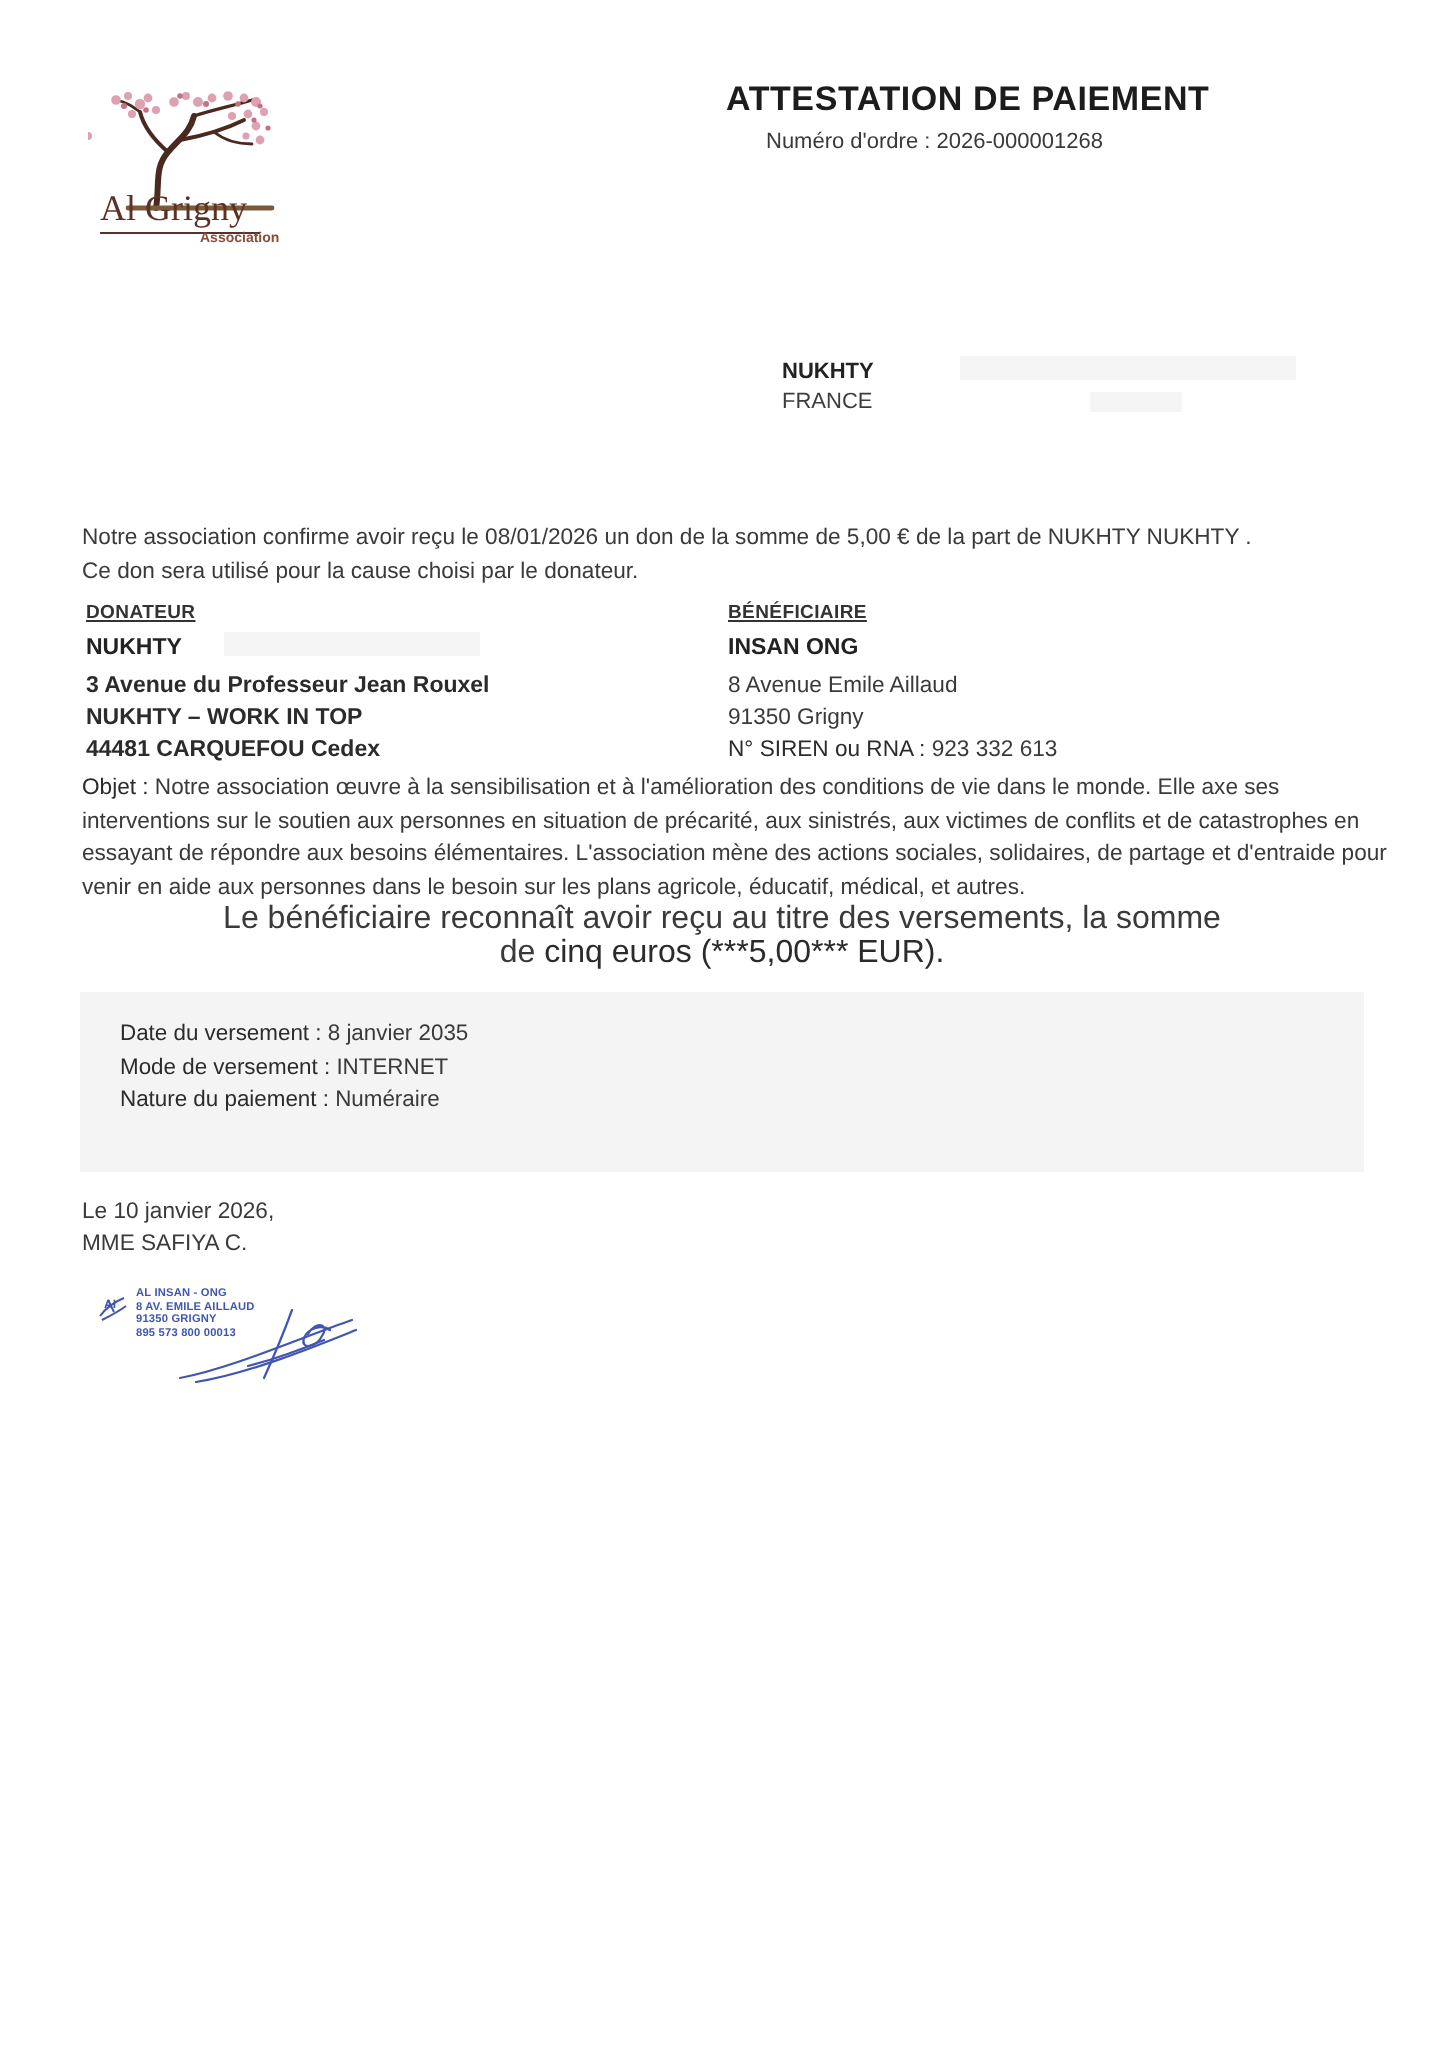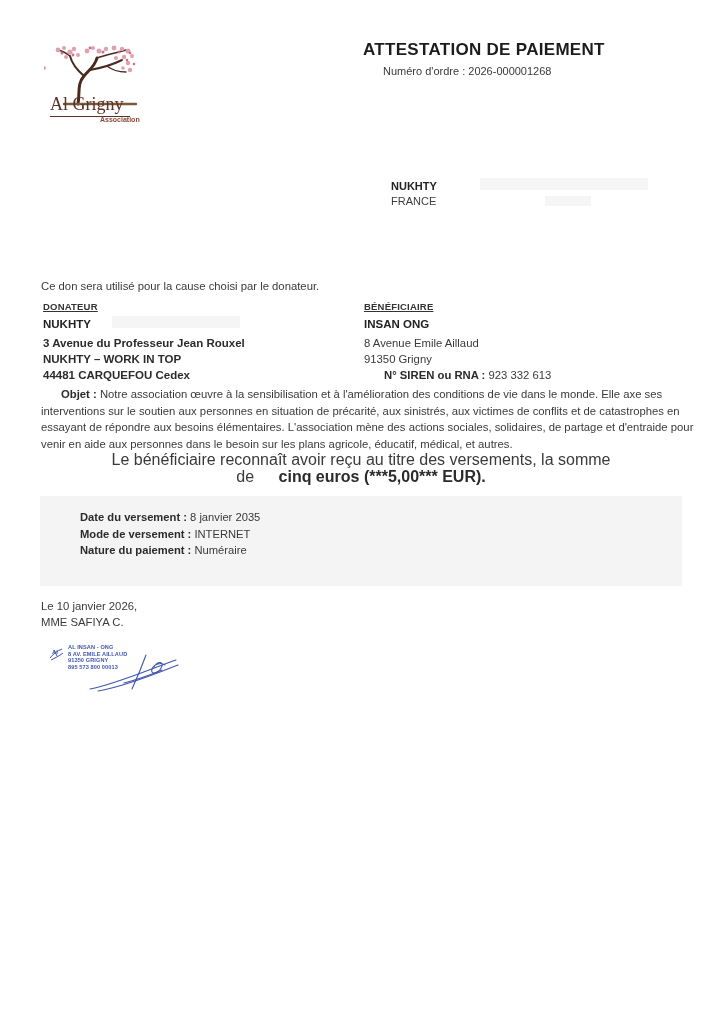--- a/index.html
+++ b/index.html
@@ -22,21 +22,21 @@
   .recipient .name{font-weight:bold;color:#222;}
   .redact{background:#f5f5f5;}
   
   .intro{left:41px;top:261px;width:665px;font-size:11.3px;line-height:17px;color:#3a3a3a;}
   .col-header{font-size:9.5px;font-weight:bold;text-decoration:underline;color:#333;letter-spacing:.2px;}
   .donor-col{left:43px;top:301px;width:310px;font-size:11px;}
   .benef-col{left:364px;top:301px;width:320px;font-size:11px;}
   .party-name{font-weight:bold;color:#222;font-size:11.5px;margin-top:5px;line-height:15px;}
   .donor-addr{font-weight:bold;color:#2b2b2b;font-size:11.5px;line-height:16px;margin-top:3px;}
   .benef-addr{color:#3a3a3a;font-size:11.3px;line-height:16px;margin-top:3px;}
-  .b{font-weight:bold;color:#2b2b2b;margin-left:20px;}
+  .b{font-weight:normal;color:#2b2b2b;}
   .objet{left:41px;top:386px;width:663px;font-size:11.3px;line-height:16.5px;color:#3a3a3a;text-align:left;}
   .ack{left:41px;top:452px;width:640px;font-size:16px;line-height:16.5px;color:#3a3a3a;text-align:center;}
   
   .panel{left:40px;top:496px;width:642px;height:90px;background:#f4f4f4;}
   .panel-inner{position:absolute;left:20px;top:13px;font-size:11.2px;line-height:16.5px;color:#3a3a3a;}
   
   .closing{left:41px;top:598px;font-size:11.3px;line-height:16px;color:#3a3a3a;}
   
   .stamp{left:46px;top:641px;width:150px;height:55px;color:#4156b0;}
   .stamp-lines{position:absolute;left:22px;top:3px;font-size:5.6px;font-weight:bold;line-height:6.6px;letter-spacing:.1px;}
@@ -100,21 +100,21 @@
   <div class="abs order-line"><span>Numéro d'ordre :</span> <span>2026-000001268</span></div>
 
   <div class="abs recipient">
     <div class="name">NUKHTY</div>
     <div>FRANCE</div>
   </div>
   <div class="abs redact" style="left:480px;top:178px;width:168px;height:12px;"></div>
   <div class="abs redact" style="left:545px;top:196px;width:46px;height:10px;"></div>
 
   <div class="abs intro">
-    <br>
+    <span>Notre association confirme avoir reçu le 08/01/2026 un don de la somme de 5,00 € de la part de NUKHTY NUKHTY .</span><br>
     <span>Ce don sera utilisé pour la cause choisi par le donateur.</span>
   </div>
 
   <div class="abs donor-col">
     <div class="col-header">DONATEUR</div>
     <div class="party-name">NUKHTY</div>
     <div class="donor-addr">
       <div>3 Avenue du Professeur Jean Rouxel</div>
       <div>NUKHTY – WORK IN TOP</div>
       <div>44481 CARQUEFOU Cedex</div>

